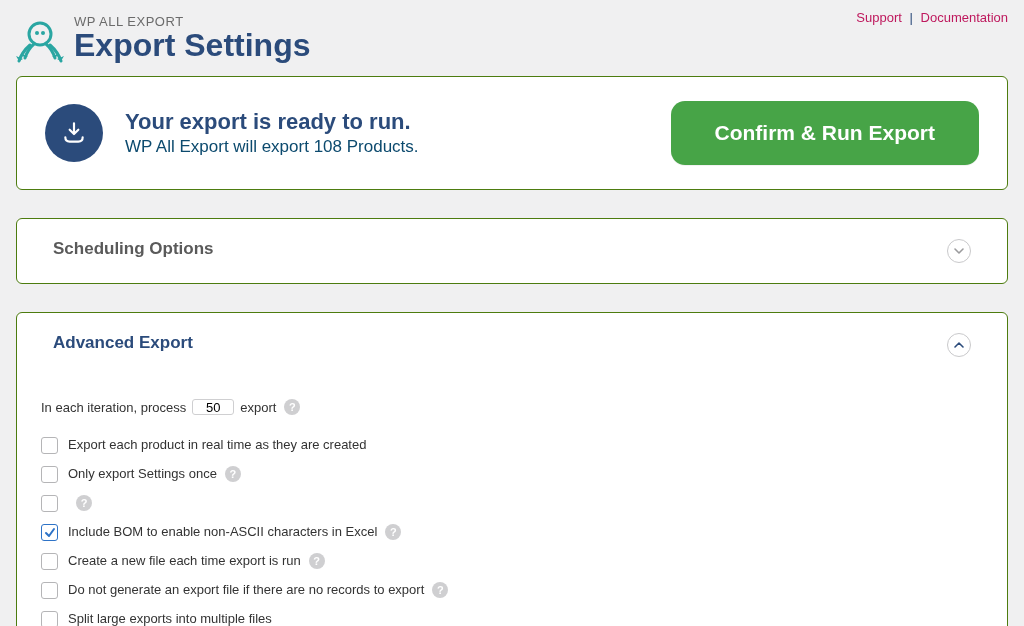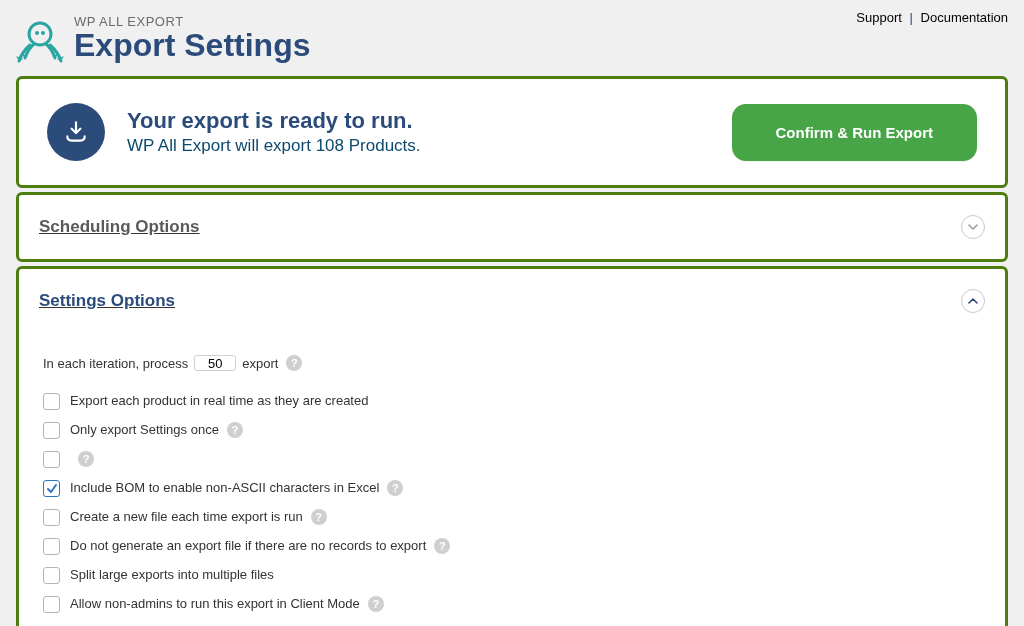--- a/index.html
+++ b/index.html
@@ -26,28 +26,28 @@
     .header-titles .title {
       font-size: 32px;
       font-weight: 700;
       color: #2b4b7b;
     }
     .header-links {
       margin-left: auto;
       margin-top: -4px;
       font-size: 13px;
     }
-    .header-links a { color: #000000; text-decoration: none; }
+    .header-links a { color: #be185d; text-decoration: none; }
     .header-links .sep { color: #2b4b7b; margin: 0 4px; }
 
     .panel {
       background: #fff;
-      border: 3px solid #4d7c0f;
+      border: 1px solid #4d7c0f;
       border-radius: 6px;
-      margin: 0 16px 4px 16px;
+      margin: 0 16px 28px 16px;
     }
     .ready-panel {
       display: flex;
       align-items: center;
       padding: 24px 28px;
     }
     .ready-icon {
       width: 58px; height: 58px;
       border-radius: 50%;
       background: #2b4b7b;
@@ -61,32 +61,30 @@
       color: #2b4b7b;
       margin-bottom: 2px;
     }
     .ready-text p { font-size: 17px; color: #0c4a6e; }
     .run-button {
       margin-left: auto;
       background: #47a447;
       color: #fff;
       border: none;
       border-radius: 14px;
-      font-size: 15px;
+      font-size: 21px;
       font-weight: 600;
       padding: 20px 44px;
       cursor: pointer;
       box-shadow: 0 1px 0 rgba(0,0,0,0.05);
     }
     .section-header {
       display: flex;
-      align-items: center;
-      padding: 20px 20px;
-      cursor: pointer;
-      text-decoration: underline;
+      padding: 20px 36px;
+      cursor: pointer;
     }
     .section-title { font-size: 17px; font-weight: 700; color: #5a5a5a; }
     .section-title.open { color: #2b4b7b; }
     .chevron {
       margin-left: auto;
       width: 24px; height: 24px;
       border: 1px solid #c9c9cb;
       border-radius: 50%;
       display: flex; align-items: center; justify-content: center;
     }
@@ -179,21 +177,21 @@
     <div class="chevron">
       <svg width="12" height="12" viewBox="0 0 12 12">
           <path d="M2 4 L6 8 L10 4" stroke="#9b9b9d" stroke-width="1.6" fill="none" stroke-linecap="round" stroke-linejoin="round"></path>
         </svg>
     </div>
   </div>
 </div>
 
 <div class="panel">
   <div class="section-header">
-    <div class="section-title open">Settings Options</div>
+    <div class="section-title open">Advanced Export</div>
     <div class="chevron">
       <svg width="12" height="12" viewBox="0 0 12 12">
           <path d="M2 8 L6 4 L10 8" stroke="#2b4b7b" stroke-width="1.6" fill="none" stroke-linecap="round" stroke-linejoin="round"></path>
         </svg>
     </div>
   </div>
   <div class="section-body">
     <div class="iteration-row">
       <span>In each iteration, process</span>
       <input type="text" value="50" style="">

